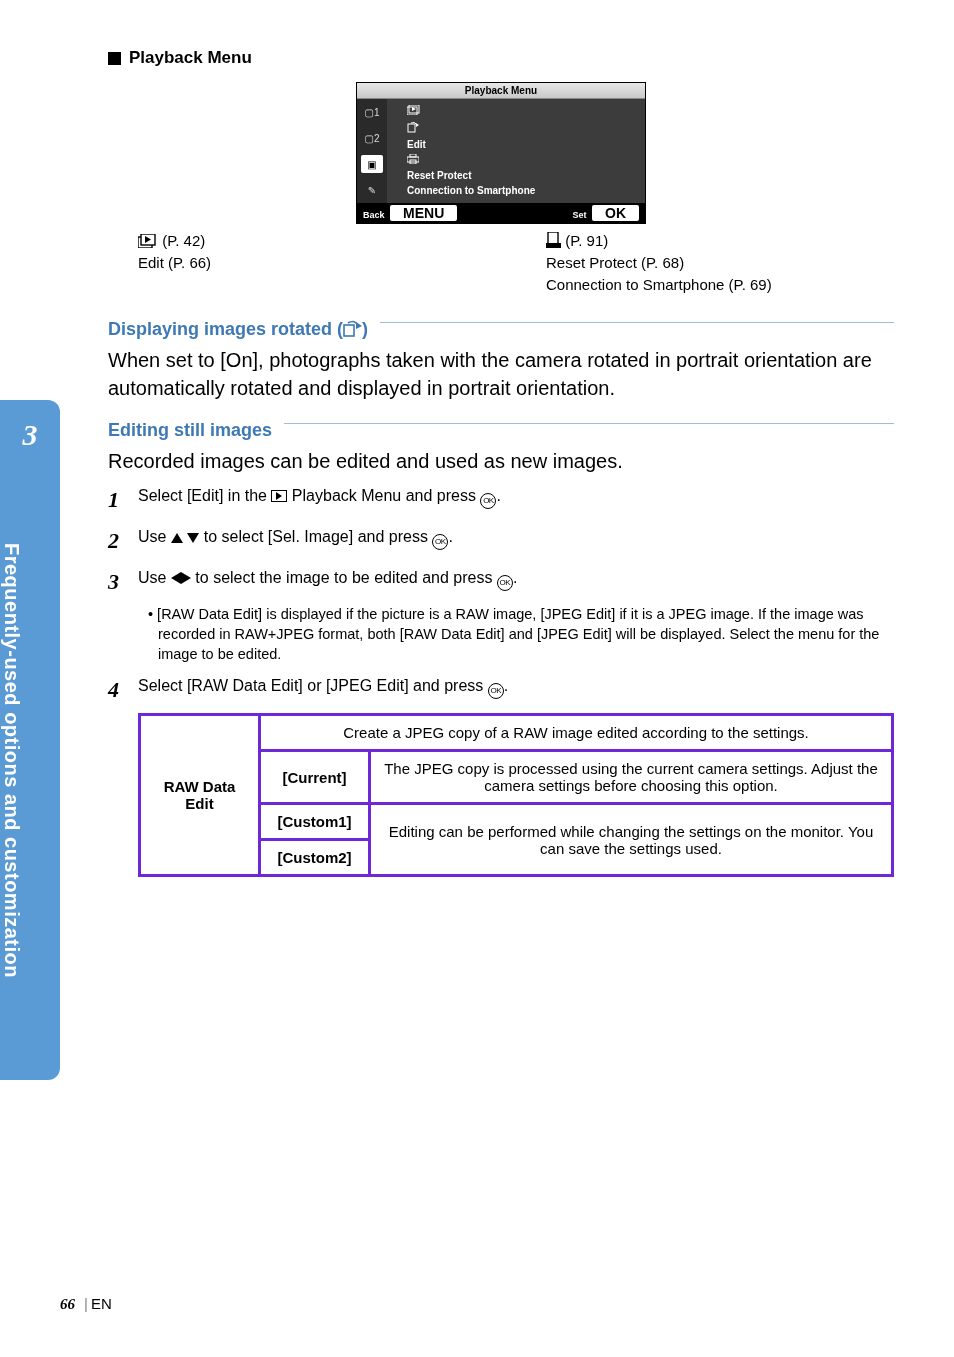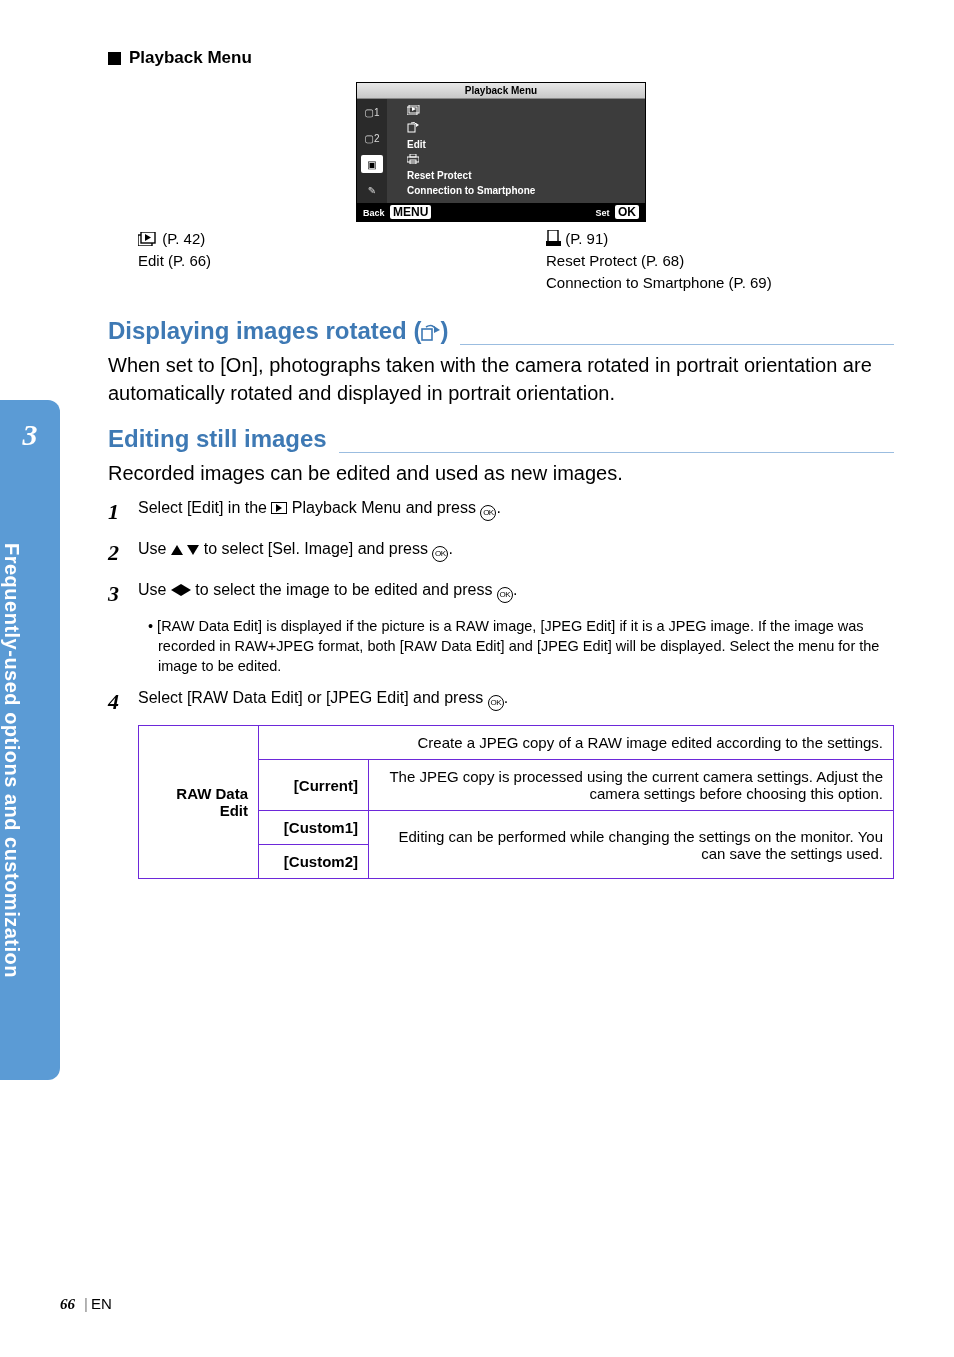--- a/index.html
+++ b/index.html
@@ -140,23 +140,23 @@
     font-size: 9px;
     font-weight: bold;
     display: flex;
     justify-content: space-between;
     padding: 2px 6px;
   }
   .menu-footer .btn {
     background: #fff;
     color: #000;
     border-radius: 2px;
-    padding: 0 3px;
+    padding: 0 13px;
     margin-left: 3px;
-    font-size: 12px;
+    font-size: 14px;
     margin-top: 20px;
   }
 
   
   .refs {
     display: flex;
     gap: 60px;
     padding-left: 30px;
     margin-bottom: 24px;
     font-size: 15px;
@@ -165,24 +165,24 @@
   .refs .col { flex: 1; }
   .icon-inline {
     display: inline-block;
     vertical-align: -2px;
   }
 
   
   .h-blue {
     color: #3e79b4;
     font-weight: bold;
-    font-size: 24px;
+    font-size: 18px;
     margin: 18px 0 6px 0;
     display: flex;
-    align-items: flex-end;
+    align-items: flex-start;
     gap: 6px;
   }
   .h-rule {
     flex: 1;
     height: 1px;
     background: #9bbde0;
     margin-top: 3px;
     margin-left: 6px;
   }
 
@@ -219,24 +219,24 @@
   
   table.opts {
     border-collapse: collapse;
     width: 100%;
     margin-top: 8px;
     margin-left: 30px;
     width: calc(100% - 30px);
     font-size: 15px;
   }
   table.opts td, table.opts th {
-    border: 1px solid #6d28d9;
+    border: 3px solid #6d28d9;
     padding: 8px 10px;
     vertical-align: middle;
-    text-align: right;
+    text-align: center;
   }
   table.opts .rowhead {
     font-weight: bold;
     width: 120px;
   }
   table.opts .opt {
     font-weight: bold;
     width: 110px;
     margin-left: 16px;
   }

